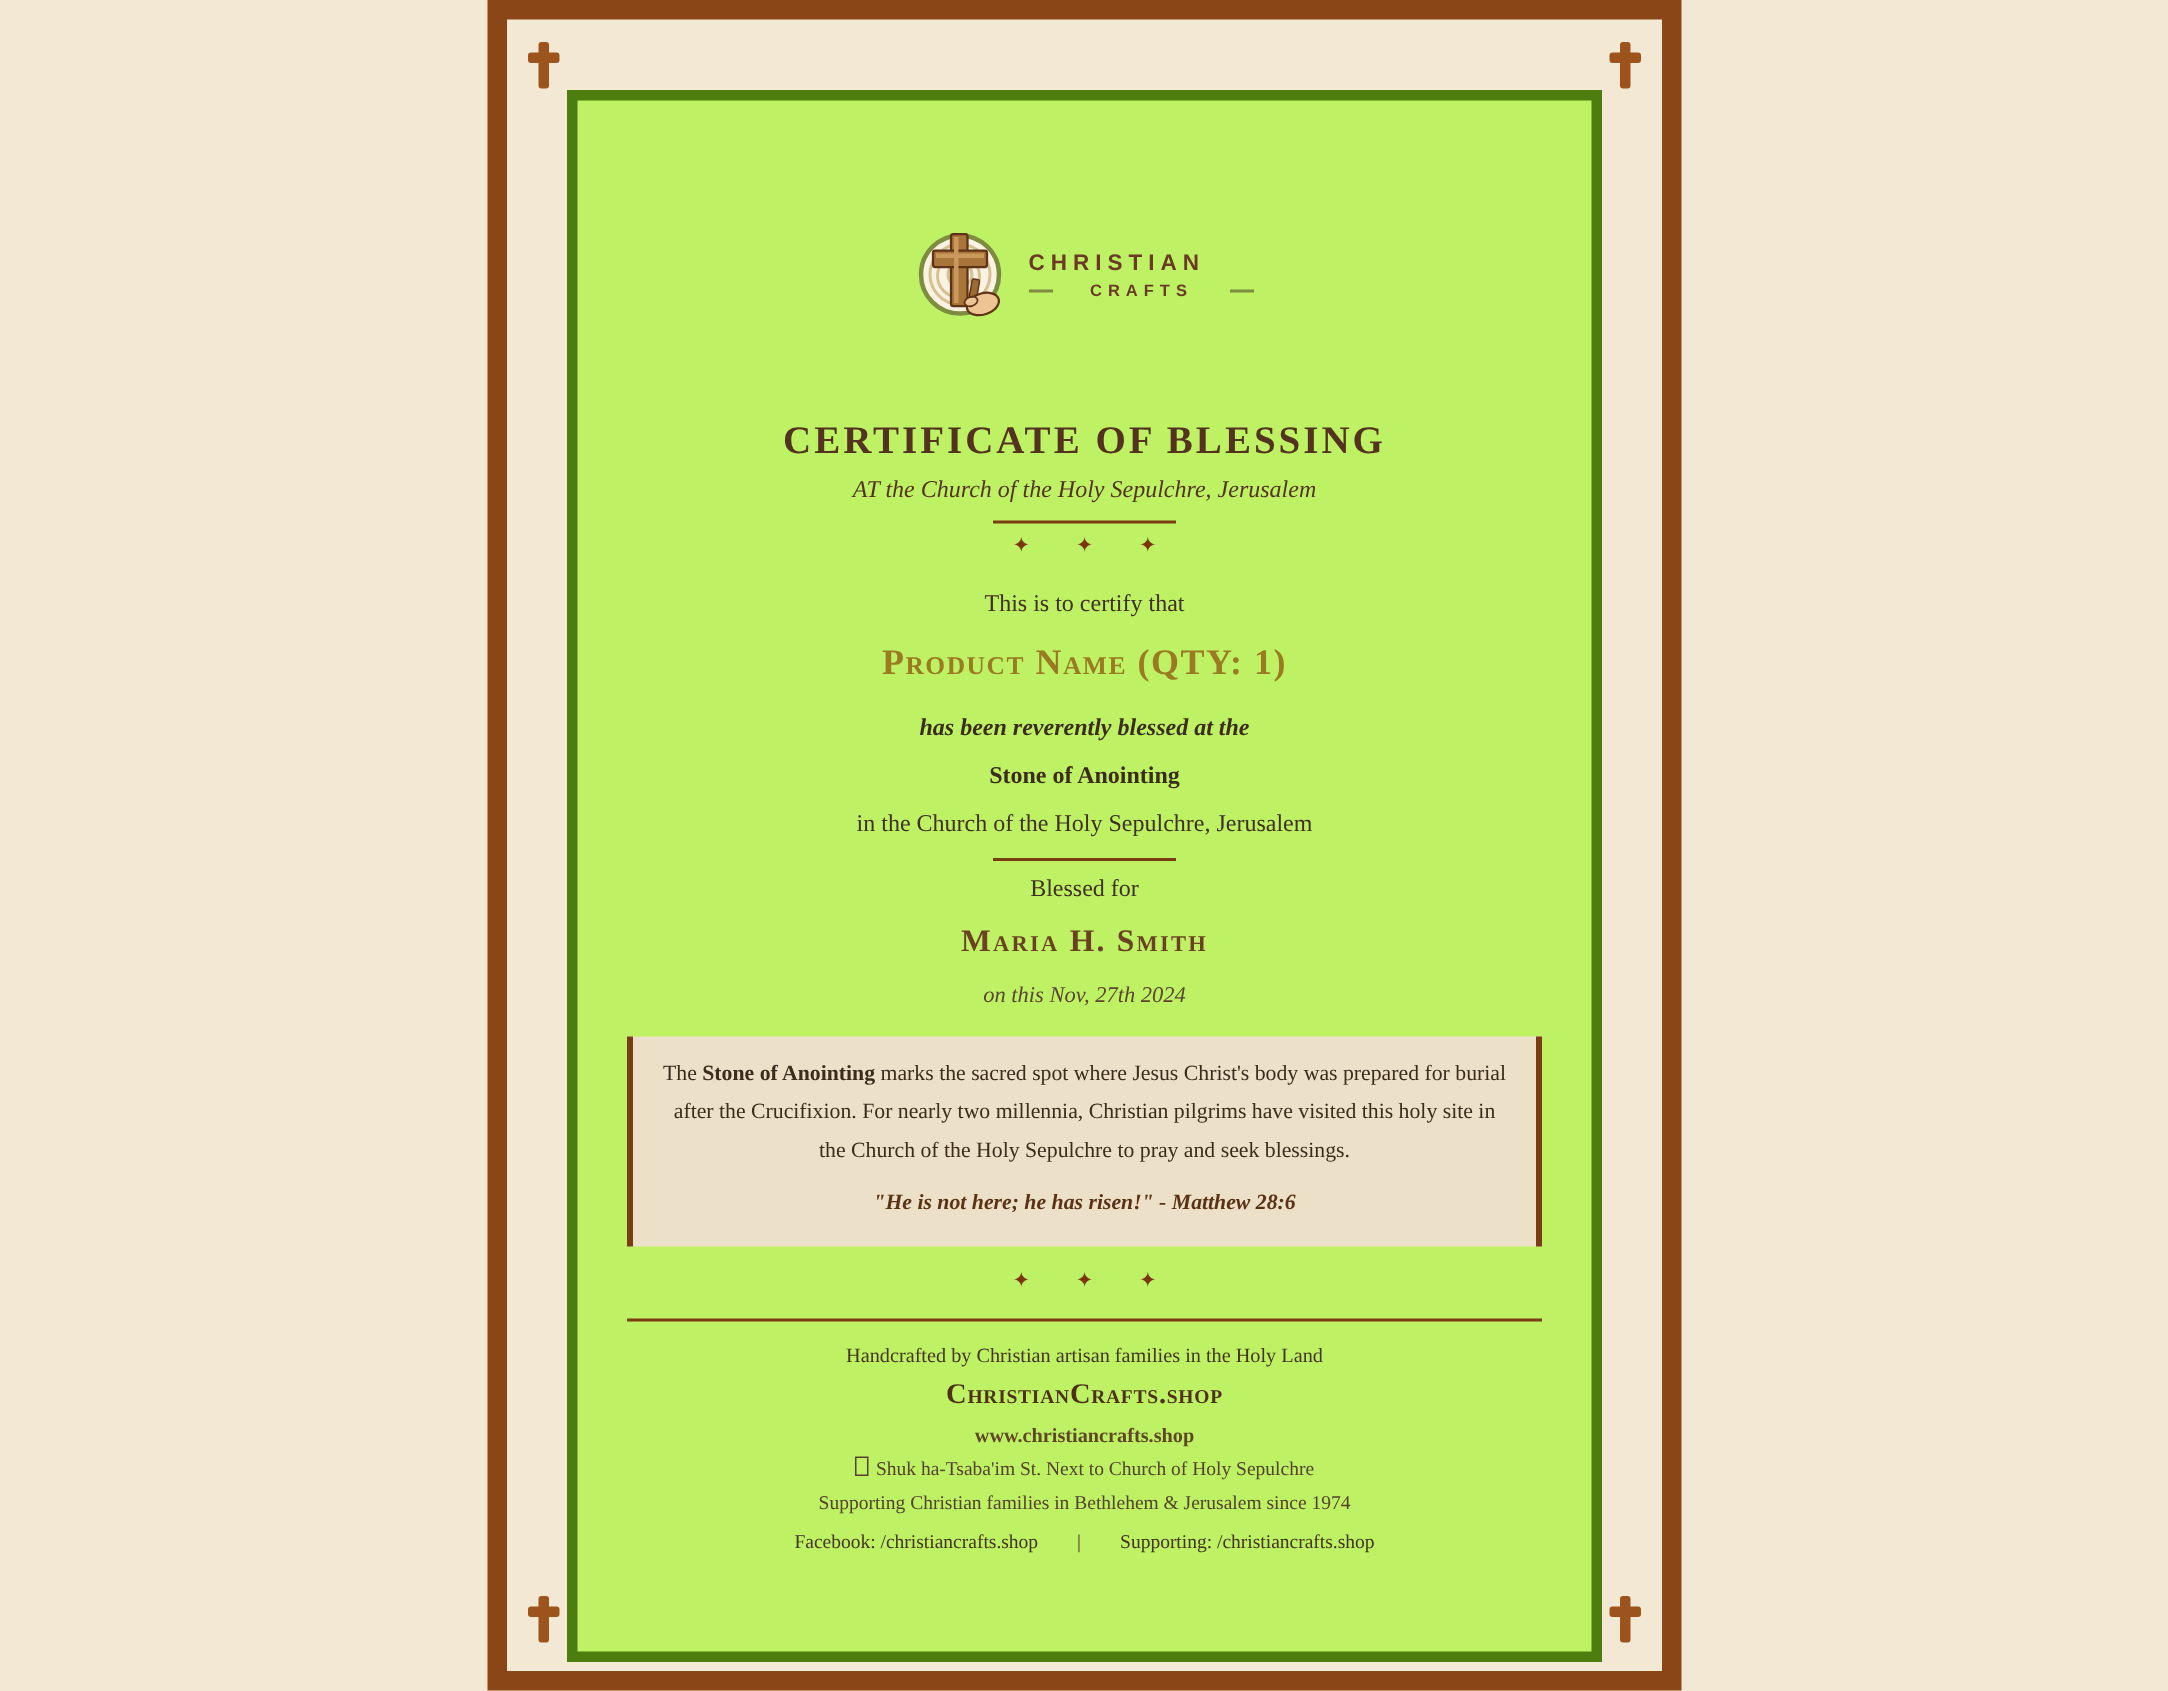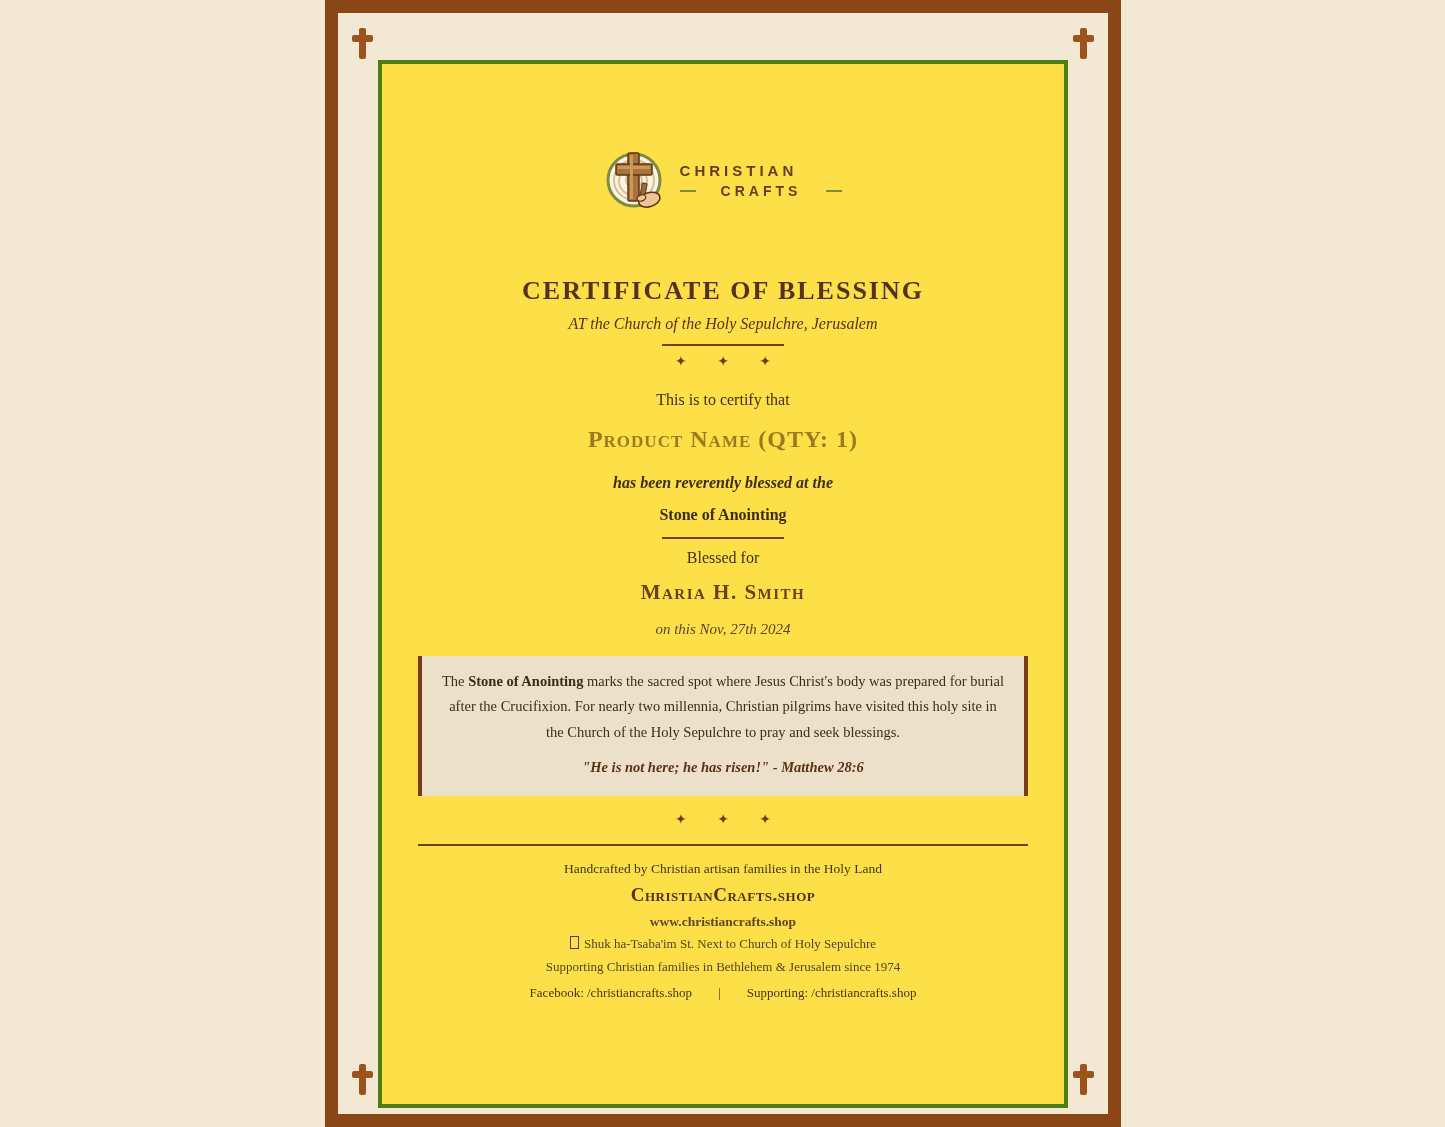--- a/index.html
+++ b/index.html
@@ -31,41 +31,41 @@
   }
   .cross.tl{left:14px;top:15px;}
   .cross.tr{right:14px;top:15px;}
   .cross.bl{left:14px;bottom:19px;}
   .cross.br{right:14px;bottom:19px;}
 
   .cert{
     position:absolute;left:40px;top:47px;
     width:690px;height:1048px;
     box-sizing:border-box;
-    border:4px solid #4d7c0f;
-    background:#fde047;
+    border:7px solid #4d7c0f;
+    background:#bef264;
     text-align:center;
   }
 
   
   .logo-row{
     margin-top:84px;
     display:flex;align-items:center;justify-content:center;gap:12px;
   }
   .logo-text{text-align:left;}
   .brand-top{
     font-family:"Liberation Sans", sans-serif;
     font-weight:bold;font-size:15px;letter-spacing:4px;
     color:#6b3a24;
   }
   .brand-bottom{
     margin-top:4px;
     display:flex;align-items:center;gap:25px;
     font-family:"Liberation Sans", sans-serif;
-    font-weight:bold;font-size:14px;letter-spacing:4px;
+    font-weight:bold;font-size:11px;letter-spacing:4px;
     color:#6b3a24;
   }
   .dash{display:inline-block;width:16px;height:2px;background:#7d8c3f;}
 
   .title{
     margin:64px 0 0 0;
     font-size:26px;font-weight:bold;letter-spacing:2px;
     color:#53331f;
   }
   .subtitle{
@@ -190,20 +190,21 @@
 
       <h1 class="title">CERTIFICATE OF BLESSING</h1>
       <div class="subtitle">AT the Church of the Holy Sepulchre, Jerusalem</div>
       <div class="divider"></div>
       <div class="ornament">✦ ✦ ✦</div>
 
       <div class="certify">This is to certify that</div>
       <div class="product">Product Name (QTY: 1)</div>
       <div class="blessed">has been reverently blessed at the</div>
       <div class="stone">Stone of Anointing</div>
+      <div class="church">in the Church of the Holy Sepulchre, Jerusalem</div>
       <div class="divider divider2"></div>
 
       <div class="blessedfor">Blessed for</div>
       <div class="recipient">Maria H. Smith</div>
       <div class="date">on this Nov, 27th 2024</div>
 
       <div class="infobox">
         <p class="info-text"><span>The </span><strong>Stone of Anointing</strong><span> marks the sacred spot where Jesus Christ's body was prepared for burial after the Crucifixion. For nearly two millennia, Christian pilgrims have visited this holy site in the Church of the Holy Sepulchre to pray and seek blessings.</span></p>
         <p class="info-quote">"He is not here; he has risen!" - Matthew 28:6</p>
       </div>

